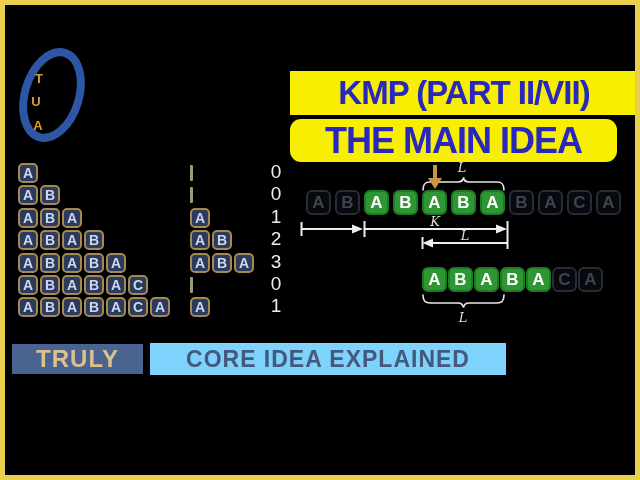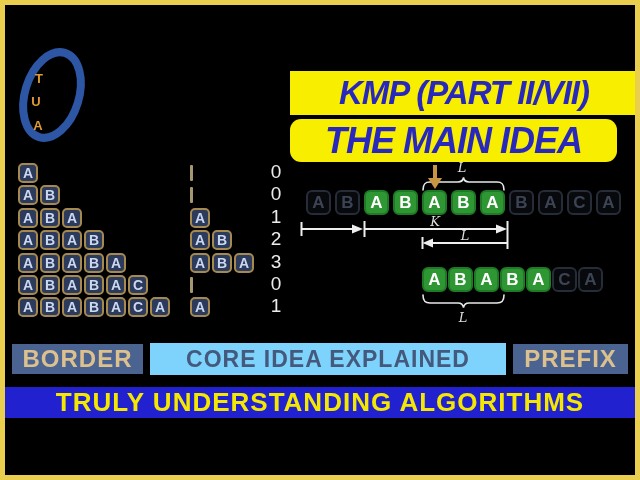--- a/index.html
+++ b/index.html
@@ -18,21 +18,21 @@
   .box.big{width:25px;height:25px;font-size:17px;border-radius:6px;}
   .box.green{background:#2e9632;border-color:#1e7a24;color:#ffffff;}
   .box.dim{background:#07090d;border-color:#262c38;color:#3c4454;}
   .row-group{position:absolute;display:flex;gap:2px;}
   .bar{width:3px;height:16px;background:#a5976f;border-radius:1px;margin-top:2px;}
   .num{position:absolute;width:24px;text-align:center;color:#ececec;font-size:19px;line-height:22px;}
   
   .title-box{
     position:absolute;background:#f8ee00;color:#2828bc;
     display:flex;align-items:center;justify-content:center;
-    font-weight:bold;white-space:nowrap;letter-spacing:-1px;font-style:italic;
+    font-weight:bold;white-space:nowrap;letter-spacing:-1px;
   }
   #title1{left:290px;top:71px;width:348px;height:44px;font-size:33px;}
   #title2{left:290px;top:119px;width:327px;height:43px;font-size:36px;border-radius:11px;}
   
   #text-row{position:absolute;left:306px;top:190px;display:flex;gap:4px;}
   #shifted-row{position:absolute;left:422px;top:267px;display:flex;gap:1px;}
   .annot-svg{position:absolute;overflow:visible;}
   .annot-text{font-family:"DejaVu Serif",serif;font-style:italic;font-size:13px;fill:#dddddd;}
   
   .tag{
@@ -114,25 +114,23 @@
     </g>
     <text class="annot-text" x="140" y="12" text-anchor="middle">K</text>
     <text class="annot-text" x="170" y="26" text-anchor="middle">L</text>
   </svg>
 
   <svg class="annot-svg" style="left:415px;top:293px" width="110" height="34" viewBox="0 0 110 34">
     <path transform="translate(7,2)" fill="none" stroke="#e8e8e8" stroke-width="1.6" stroke-linecap="round" d="M1,0 C1,6 3,8 8,8 L36,8 C39,8 41,9.5 41.5,12.5 C42,9.5 44,8 47,8 L75,8 C80,8 82,6 82,0"></path>
     <text class="annot-text" x="48" y="29" text-anchor="middle">L</text>
   </svg>
 
-  <div id="tag-border" class="tag">BORDER</div>
+  <div id="tag-border" class="tag">TRULY</div>
   <div id="tag-core" class="tag">CORE IDEA EXPLAINED</div>
-  <div id="tag-prefix" class="tag">PREFIX</div>
-
-  <div id="banner">TRULY UNDERSTANDING ALGORITHMS</div>
+
 
   <div class="frame"></div>
 <div class="row-group" style="left: 18px; top: 163px;">
       <div class="box">A</div>
     </div>
     <div class="row-group" style="left: 190px; top: 163px;">
       <div class="bar"></div>
     </div>
     <div class="num" style="left: 264px; top: 161px;">0</div>
     <div class="row-group" style="left: 18px; top: 185px;">

